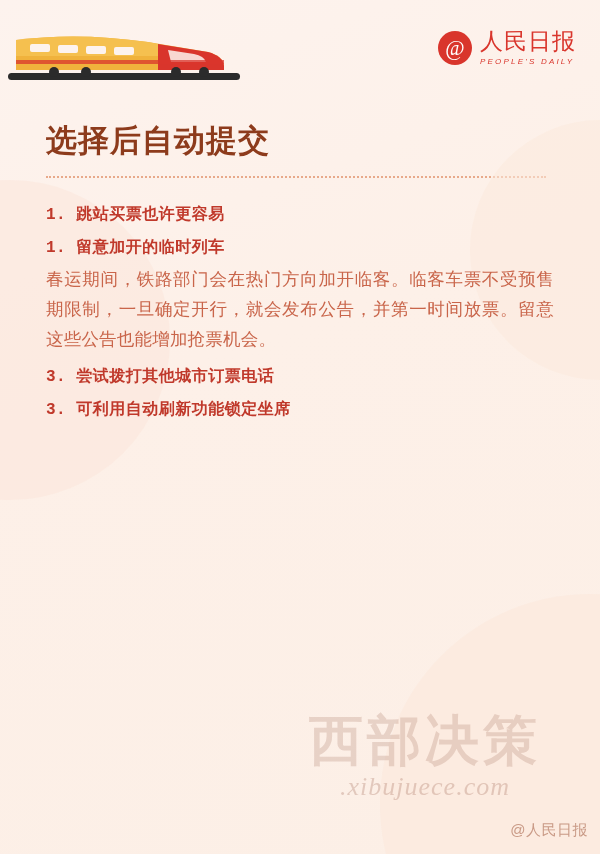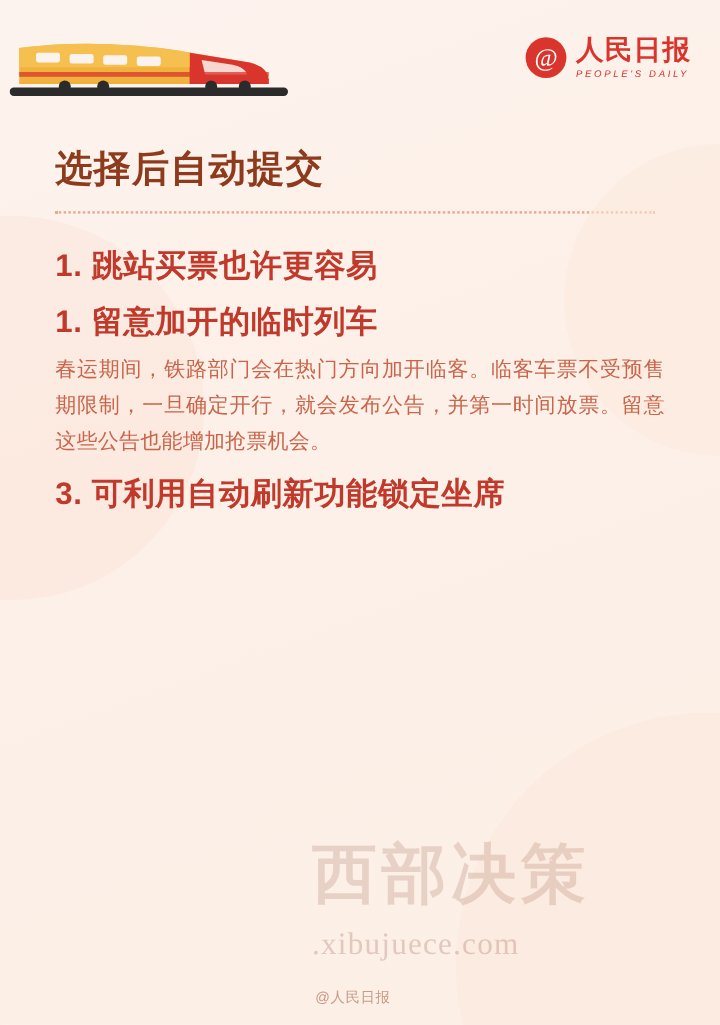--- a/index.html
+++ b/index.html
@@ -68,21 +68,21 @@
   }
   .brand-text {
     display: flex;
     flex-direction: column;
     align-items: flex-start;
     line-height: 1;
   }
   .brand-cn {
     color: #d9352c;
     font-size: 23px;
-    font-weight: bold;
+    font-weight: normal;
     letter-spacing: 1px;
   }
   .brand-en {
     color: #d9352c;
     font-size: 8px;
     letter-spacing: 2.2px;
     margin-top: 5px;
     font-style: italic;
   }
 
@@ -109,67 +109,69 @@
   .content {
     position: relative;
     padding: 14px 46px 0 46px;
     box-sizing: border-box;
   }
   .section {
     margin-bottom: 6px;
   }
   .sec-head {
     color: #c0392b;
-    font-size: 26px;
+    font-size: 16px;
     font-weight: bold;
     margin: 12px 0 6px 0;
     letter-spacing: .5px;
+    font-family: Liberation Mono, monospace;
   }
   .sec-body {
     color: #c9654a;
     font-size: 17.5px;
     line-height: 1.72;
     text-align: justify;
     letter-spacing: .2px;
   }
 
   
   .watermark {
     position: absolute;
     right: 10px;
     bottom: 52px;
     width: 330px;
-    text-align: left;
+    text-align: center;
     pointer-events: none;
   }
   .wm-cn {
     font-size: 54px;
     color: rgba(150, 90, 70, 0.20);
     font-weight: bold;
     letter-spacing: 4px;
     font-family: "Liberation Serif", serif;
     line-height: 1;
   }
   .wm-en {
     font-size: 26px;
     color: rgba(150, 90, 70, 0.26);
     letter-spacing: 1px;
     font-family: "Liberation Serif", serif;
-    margin-top: 16px;
+    margin-top: 4px;
+    font-style: italic;
   }
 
   
   .footer {
     position: absolute;
     left: 0;
     right: 12px;
     bottom: 14px;
-    text-align: center;
+    text-align: right;
     color: #c99a86;
-    font-size: 12px;
+    font-size: 15px;
     letter-spacing: .5px;
   }
 </style>
 </head>
 <body>
 
 <div class="poster">
 
   <div class="blob b1"></div>
   <div class="blob b2"></div>
@@ -218,20 +220,21 @@
     <div class="section">
       <div class="sec-head">1. 跳站买票也许更容易</div>
     </div>
 
     <div class="section">
       <div class="sec-head">1. 留意加开的临时列车</div>
       <div class="sec-body">春运期间，铁路部门会在热门方向加开临客。临客车票不受预售期限制，一旦确定开行，就会发布公告，并第一时间放票。留意这些公告也能增加抢票机会。</div>
     </div>
 
     <div class="section">
+      <div class="sec-head">3. 尝试拨打其他城市订票电话</div>
     </div>
 
     <div class="section">
       <div class="sec-head">3. 可利用自动刷新功能锁定坐席</div>
     </div>
 
   </div>
 
   <div class="watermark">
     <div class="wm-cn">西部决策</div>

